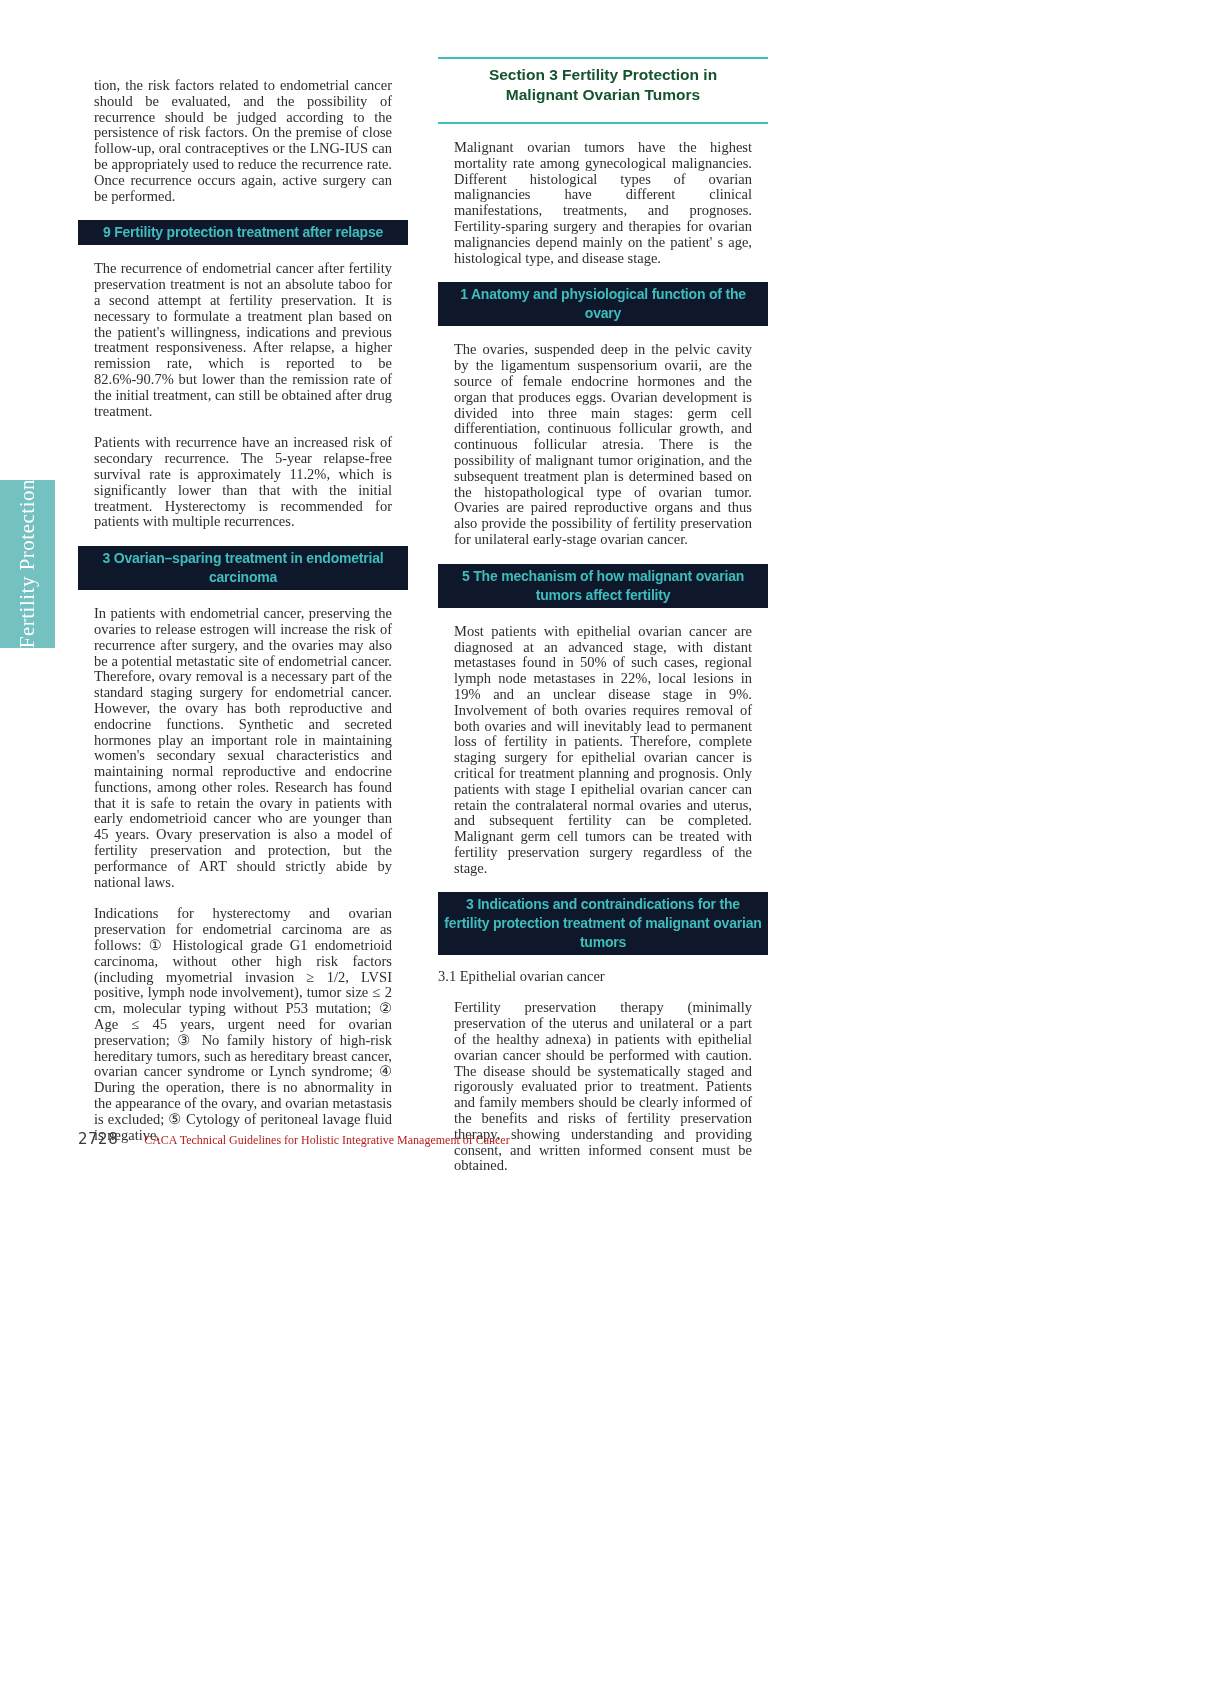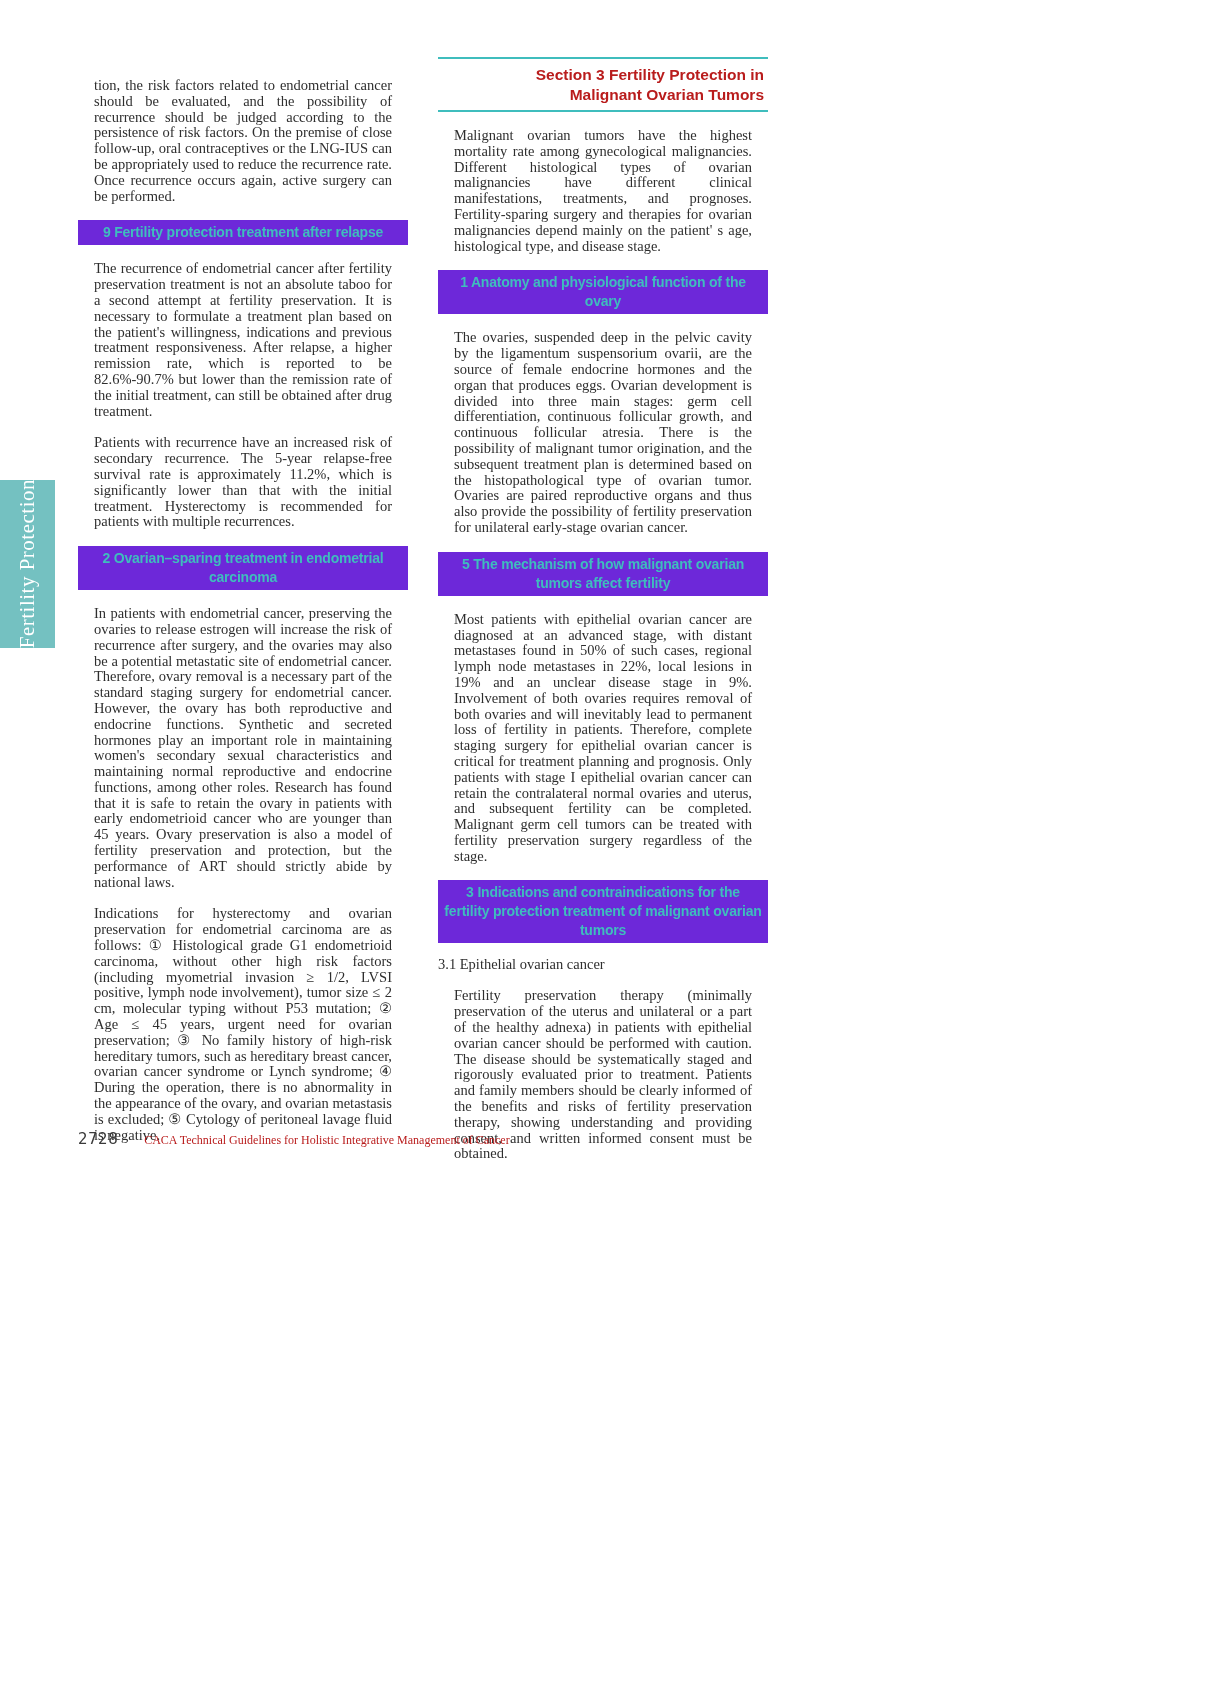--- a/index.html
+++ b/index.html
@@ -20,41 +20,41 @@
     font-size:14.5px;
     line-height:15.8px;
     text-align:justify;
     text-justify:inter-word;
     hyphens:auto;
     -webkit-hyphens:auto;
   }
 
   .band {
     margin:5px 0;
-    background:#6d28d9;
+    background:#0f172a;
     color:#3fbdbd;
     font-family:"Liberation Sans","DejaVu Sans",sans-serif;
     font-weight:bold;
     font-size:14px;
     line-height:19px;
     letter-spacing:-0.2px;
     text-align:center;
     padding:3px 6px;
   }
 
   .section-head {
     border-top:2px solid #3fbdbd;
     border-bottom:2px solid #3fbdbd;
-    text-align:right;
-    color:#b91c1c;
+    text-align:center;
+    color:#14532d;
     font-family:"Liberation Sans","DejaVu Sans",sans-serif;
     font-weight:bold;
     font-size:15.5px;
     line-height:20px;
-    padding:6px 4px 5px 4px;
+    padding:6px 4px 17px 4px;
     margin:0 0 8px 0;
   }
   .section-head span { display:block; }
 
   .sub-head {
     margin:13px 0 10px 0;
     font-size:14.5px;
     line-height:16px;
     text-align:left;
   }
@@ -103,21 +103,21 @@
 
   <div class="col col-left">
     <p class="body">tion, the risk factors related to endometrial cancer should be evaluated, and the possibility of recurrence should be judged according to the persistence of risk factors. On the premise of close follow-up, oral contraceptives or the LNG-IUS can be appropriately used to reduce the recurrence rate. Once recurrence occurs again, active surgery can be performed.</p>
 
     <div class="band">9 Fertility protection treatment after relapse</div>
 
     <p class="body">The recurrence of endometrial cancer after fertility preservation treatment is not an absolute taboo for a second attempt at fertility preservation. It is necessary to formulate a treatment plan based on the patient's willingness, indications and previous treatment responsiveness. After relapse, a higher remission rate, which is reported to be 82.6%-90.7% but lower than the remission rate of the initial treatment, can still be obtained after drug treatment.</p>
 
     <p class="body">Patients with recurrence have an increased risk of secondary recurrence. The 5-year relapse-free survival rate is approximately 11.2%, which is significantly lower than that with the initial treatment. Hysterectomy is recommended for patients with multiple recurrences.</p>
 
-    <div class="band">2 Ovarian–sparing treatment in endometrial carcinoma</div>
+    <div class="band">3 Ovarian–sparing treatment in endometrial carcinoma</div>
 
     <p class="body">In patients with endometrial cancer, preserving the ovaries to release estrogen will increase the risk of recurrence after surgery, and the ovaries may also be a potential metastatic site of endometrial cancer. Therefore, ovary removal is a necessary part of the standard staging surgery for endometrial cancer. However, the ovary has both reproductive and endocrine functions. Synthetic and secreted hormones play an important role in maintaining women's secondary sexual characteristics and maintaining normal reproductive and endocrine functions, among other roles. Research has found that it is safe to retain the ovary in patients with early endometrioid cancer who are younger than 45 years. Ovary preservation is also a model of fertility preservation and protection, but the performance of ART should strictly abide by national laws.</p>
 
     <p class="body">Indications for hysterectomy and ovarian preservation for endometrial carcinoma are as follows: ① Histological grade G1 endometrioid carcinoma, without other high risk factors (including myometrial invasion ≥ 1/2, LVSI positive, lymph node involvement), tumor size ≤ 2 cm, molecular typing without P53 mutation; ② Age ≤ 45 years, urgent need for ovarian preservation; ③ No family history of high-risk hereditary tumors, such as hereditary breast cancer, ovarian cancer syndrome or Lynch syndrome; ④ During the operation, there is no abnormality in the appearance of the ovary, and ovarian metastasis is excluded; ⑤ Cytology of peritoneal lavage fluid is negative.</p>
   </div>
 
   <div class="col col-right">
     <div class="section-head">
       <span>Section 3 Fertility Protection in</span>
       <span>Malignant Ovarian Tumors</span>

